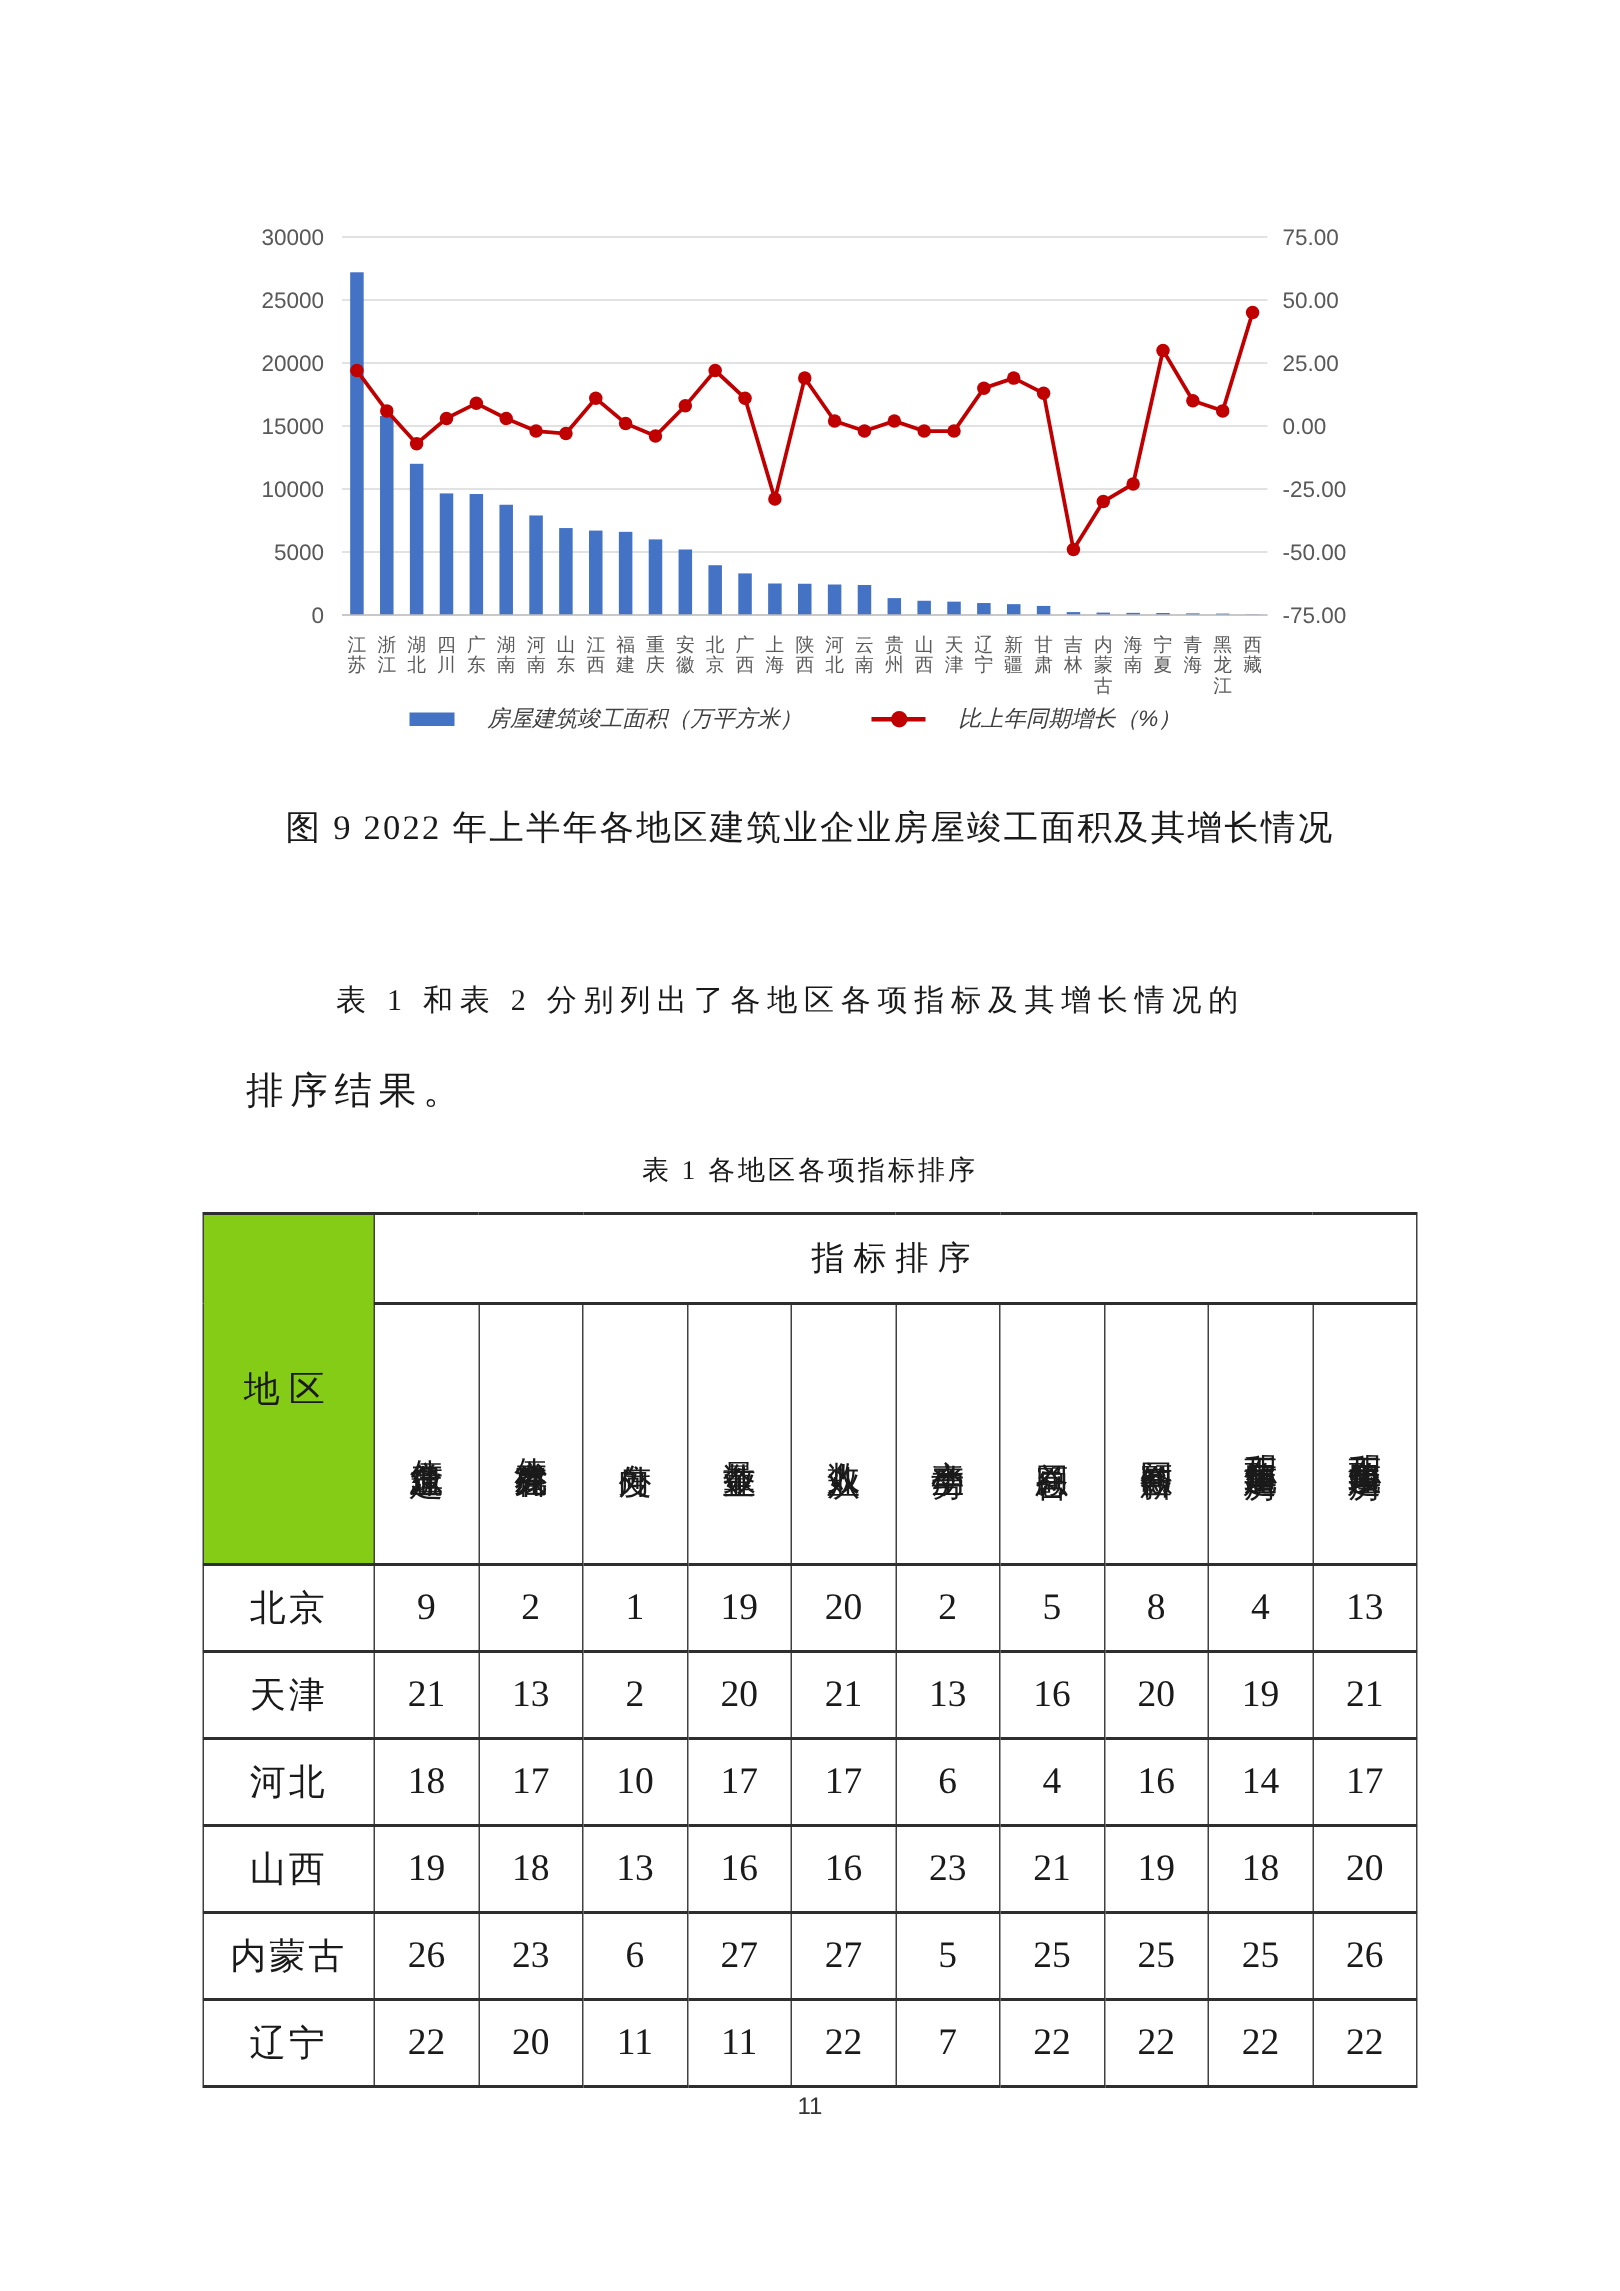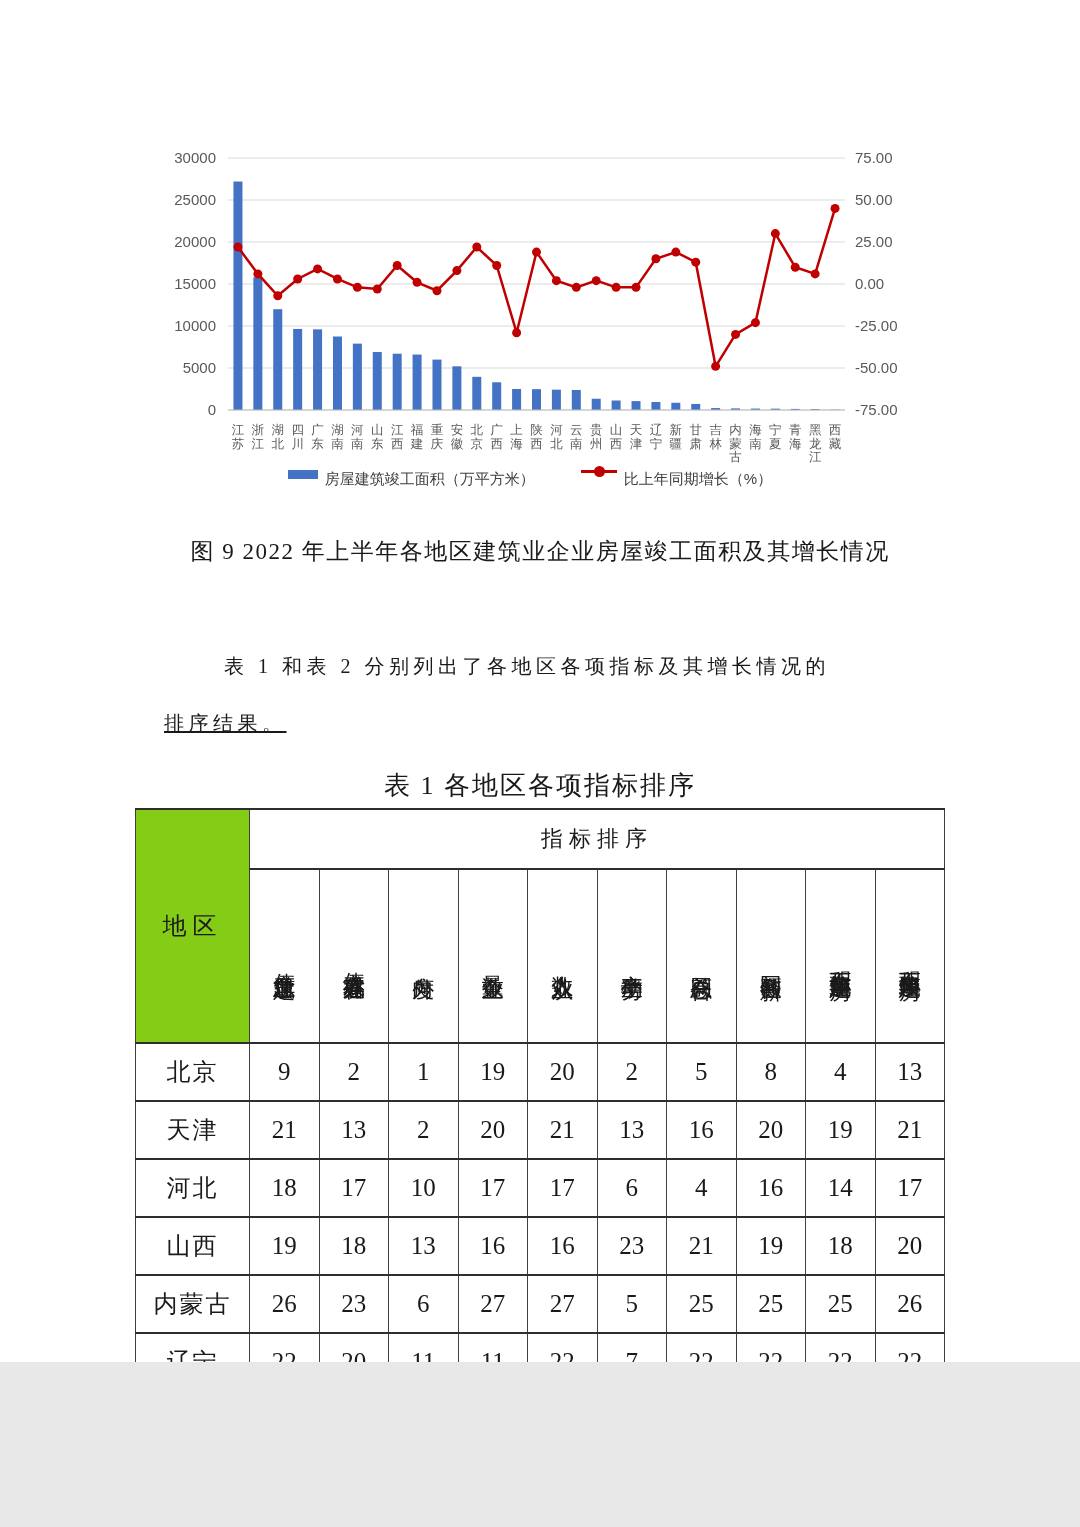--- a/index.html
+++ b/index.html
@@ -1,39 +1,39 @@
 <!DOCTYPE html>
 <html><head>
 <meta charset="utf-8">
 <style>
   html,body { margin:0; padding:0; background:#e8e8e8; }
   .page {
-    position:relative; width:1080px; height:1362px; margin:0 auto;
+    position:relative; width:1080px; height:1527px; margin:0 auto;
     background:#ffffff; overflow:hidden;
     font-family:"Liberation Serif","DejaVu Serif",serif; color:#1a1a1a;
   }
   
   .chart-wrap { position:absolute; left:148px; top:138px; width:764px; height:372px; }
   .chart-svg { display:block; }
   .axis-label { font-family:"Liberation Sans","DejaVu Sans",sans-serif; fill:#595959; font-size:15px; }
   .cat-label  { font-family:"Liberation Sans","DejaVu Sans",sans-serif; fill:#595959; font-size:12.5px; }
   .legend { display:flex; justify-content:center; align-items:center; gap:46px; margin-top:2px;
             font-family:"Liberation Sans","DejaVu Sans",sans-serif; font-size:15px; color:#404040; }
-  .legend-item { display:flex; gap:7px; }
+  .legend-item { display:flex; align-items:center; gap:22px;font-style:italic; }
   .swatch-bar  { display:inline-block; width:30px; height:9px; }
   .swatch-line { position:relative; display:inline-block; width:36px; height:3px; }
   .swatch-line .dot { position:absolute; left:13px; top:-4px; width:11px; height:11px; border-radius:50%; }
   
   .fig-caption { position:absolute; left:0; top:536px; width:1080px; text-align:center;
                  font-size:23px; letter-spacing:1.5px; }
   .sec-heading { position:absolute; left:228px; top:594px; font-size:24px; font-weight:bold; letter-spacing:3px; }
   .para-line1  { position:absolute; left:224px; top:653px; font-size:20px; letter-spacing:4.5px; }
-  .para-line2  { position:absolute; left:164px; top:710px; font-size:20px; letter-spacing:4.5px;text-decoration:underline; }
+  .para-line2  { position:absolute; left:164px; top:710px; font-size:25px; letter-spacing:4.5px; }
   .tbl-title   { position:absolute; left:0; top:768px; width:1080px; text-align:center;
-                 font-size:26px; letter-spacing:2px; }
+                 font-size:18px; letter-spacing:2px; }
   
   .tbl-wrap { position:absolute; left:135px; top:808px; width:810px; }
   table.rank { border-collapse:collapse; table-layout:fixed; width:810px;
                font-family:"Liberation Serif","DejaVu Serif",serif; }
   table.rank td { border-left:1px solid #404040; border-right:1px solid #404040;
                   border-top:2px solid #2e2e2e; border-bottom:2px solid #2e2e2e;
                   text-align:center; vertical-align:middle; padding:0; }
   td.corner   { background:#84cc16; font-size:24px; letter-spacing:6px; width:113px; }
   td.group-hd { height:58px; font-size:22px; letter-spacing:6px; }
   td.vert-hd  { height:172px; overflow:hidden; }

